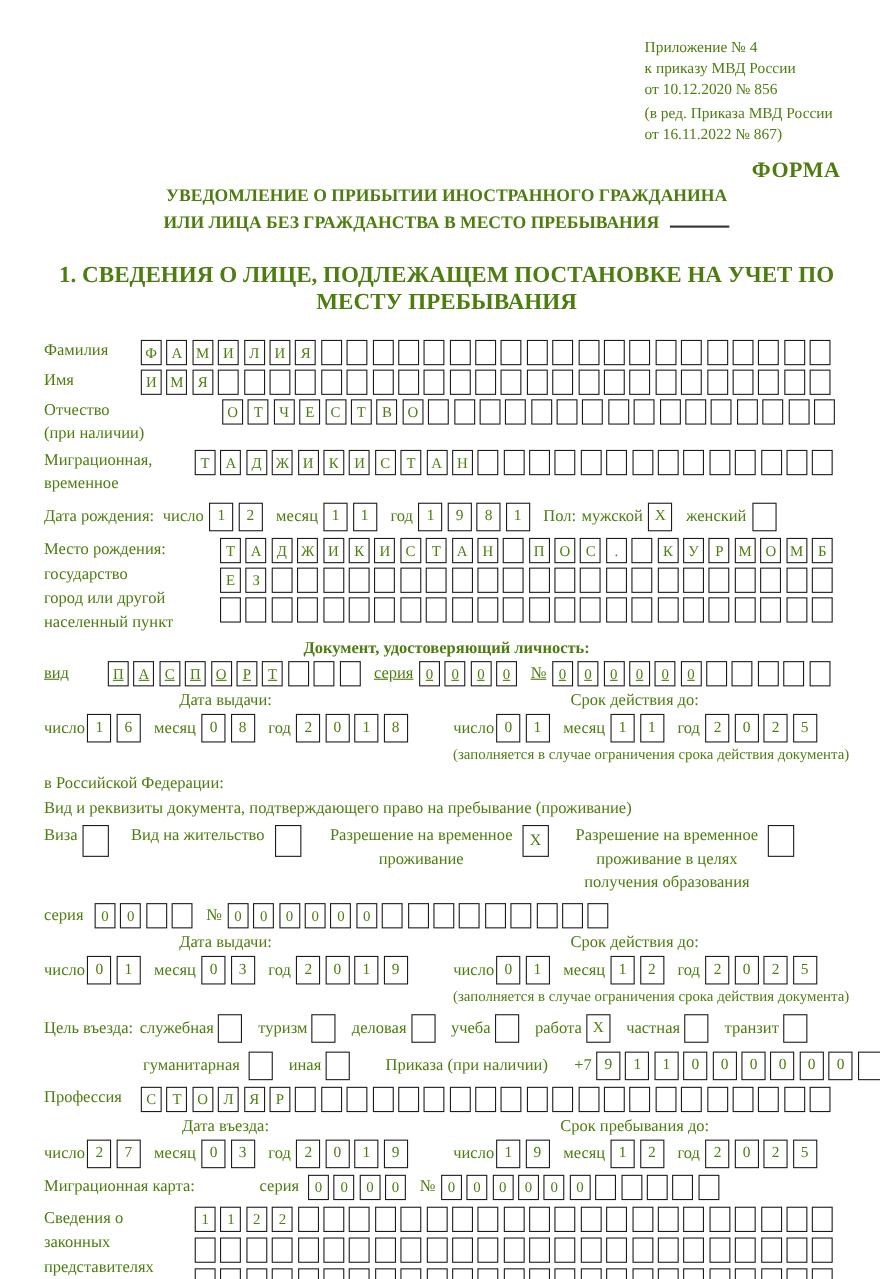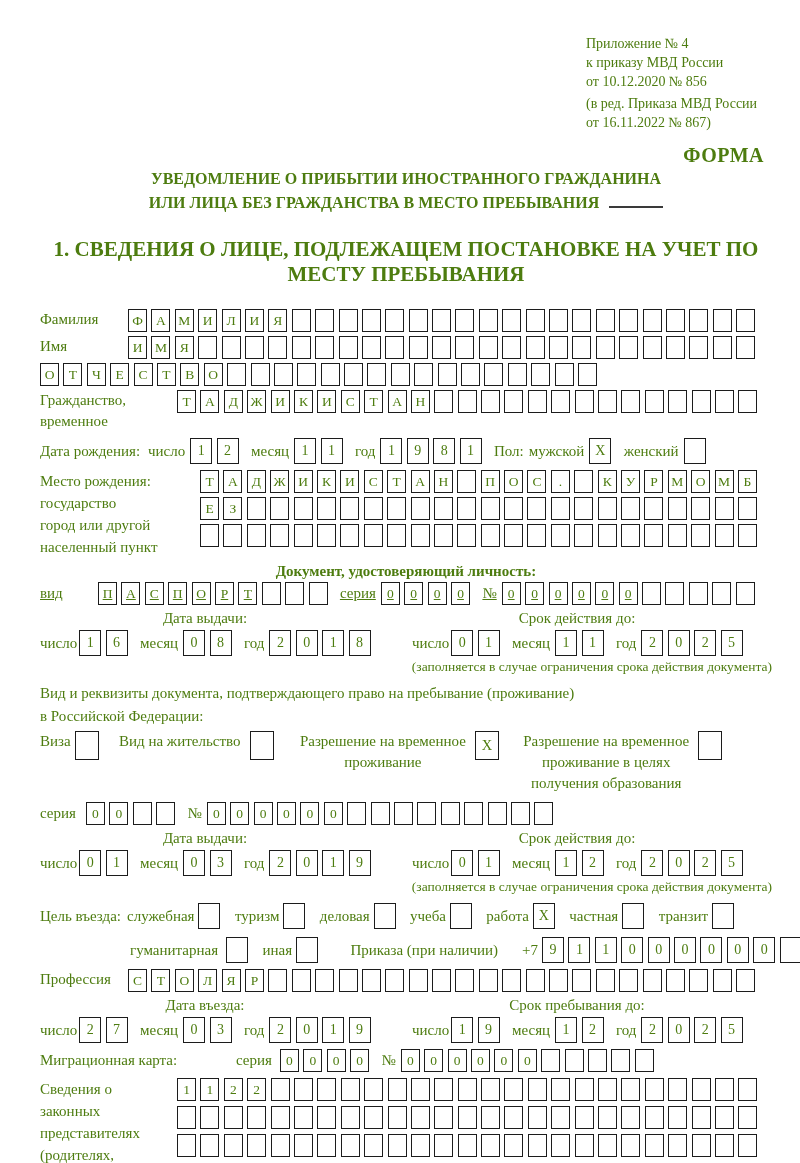--- a/index.html
+++ b/index.html
@@ -141,20 +141,24 @@
         <span class="cell"></span>
         <span class="cell"></span>
         <span class="cell"></span>
         <span class="cell"></span>
         <span class="cell"></span>
         <span class="cell"></span>
       </span>
   </div>
 
   <div class="frow">
+    <span class="flabel w162 stack">
+      <span>Отчество</span>
+      <span>(при наличии)</span>
+    </span>
     <span class="grid">
         <span class="cell">О</span>
         <span class="cell">Т</span>
         <span class="cell">Ч</span>
         <span class="cell">Е</span>
         <span class="cell">С</span>
         <span class="cell">Т</span>
         <span class="cell">В</span>
         <span class="cell">О</span>
         <span class="cell"></span>
@@ -171,21 +175,21 @@
         <span class="cell"></span>
         <span class="cell"></span>
         <span class="cell"></span>
         <span class="cell"></span>
         <span class="cell"></span>
       </span>
   </div>
 
   <div class="frow">
     <span class="flabel w137 stack">
-      <span>Гражданство,</span>
+      <span>Миграционная,</span>
       <span>временное</span>
     </span>
     <span class="grid">
         <span class="cell">Т</span>
         <span class="cell">А</span>
         <span class="cell">Д</span>
         <span class="cell">Ж</span>
         <span class="cell">И</span>
         <span class="cell">К</span>
         <span class="cell">И</span>
@@ -412,22 +416,22 @@
               <span class="cell">2</span>
               <span class="cell">5</span>
             </span>
         </div>
       </div>
     </div>
     <div class="note">(заполняется в случае ограничения срока действия документа)</div>
   </div>
 
   <div class="intro">
+    <div>в Российской Федерации:</div>
     <div>Вид и реквизиты документа, подтверждающего право на пребывание (проживание)</div>
-    <div>в Российской Федерации:</div>
   </div>
 
   <div class="opts">
     <span class="opt">
       <span class="olabel">Виза</span>
       <span class="grid bgrid" style="margin-left:4px;">
           <span class="cell"></span>
         </span>
     </span>
     <span class="opt" style="margin-left:16px;">

